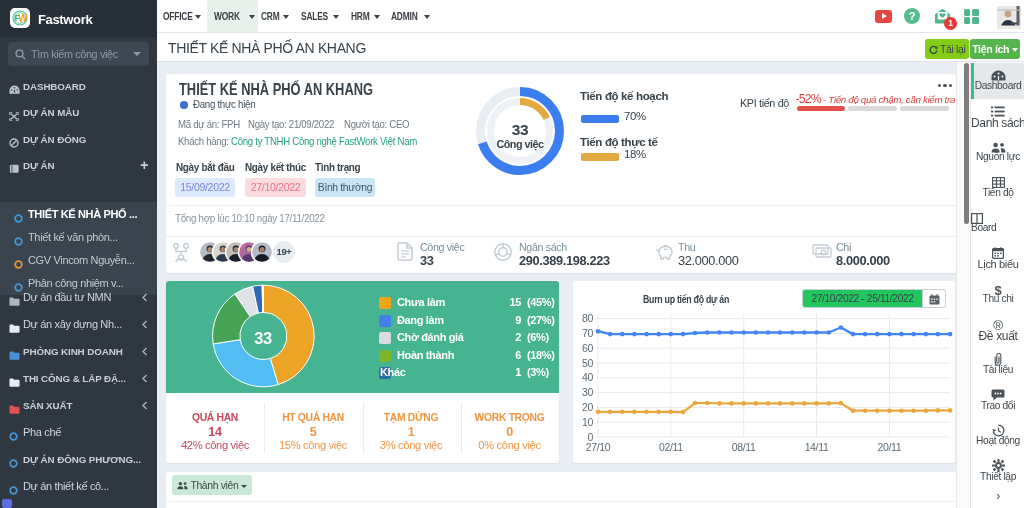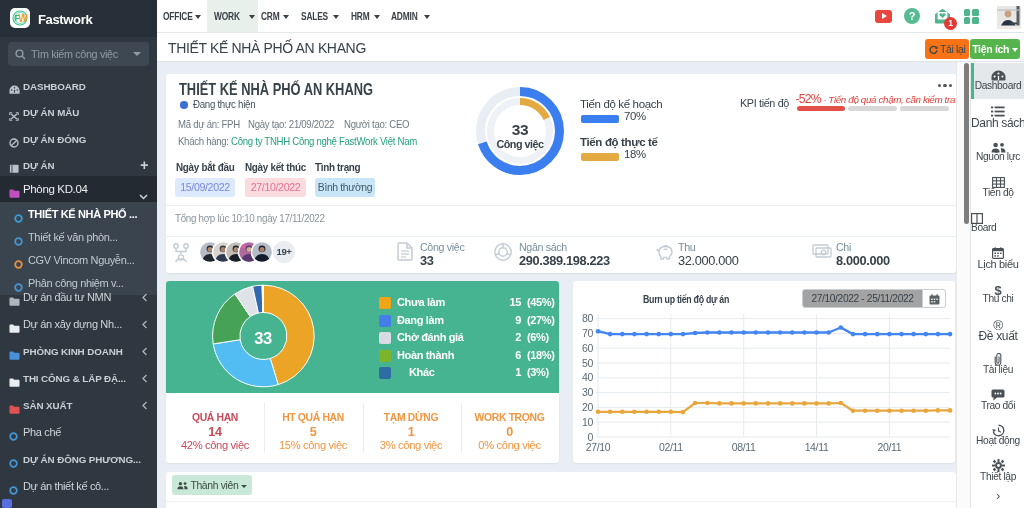--- a/index.html
+++ b/index.html
@@ -25,29 +25,20 @@
   </div>
   <div class="a" style="left:8px;top:42px;width:141px;height:24px;background:#3d4853;border-radius:4px">
     <svg class="a" width="11" height="11" viewBox="0 0 11 11" style="left:7px;top:6.5px">
         <circle cx="4.5" cy="4.5" r="3.4" fill="none" stroke="#8f9ba6" stroke-width="1.4"></circle>
         <line x1="7.2" y1="7.2" x2="10" y2="10" stroke="#8f9ba6" stroke-width="1.4"></line>
       </svg>
     <span class="a" style="left:23px;top:5.5px;font-size:10.8px;color:#8f9ba6">Tìm kiếm công việc</span>
     <span class="a" style="right:8px;top:10px;width:0;height:0;border-left:4px solid transparent;border-right:4px solid transparent;border-top:4.5px solid #8f9ba6"></span>
   </div>
 
-  <div class="a" style="left:0;top:176px;width:157px;height:26px;background:#232a32">
-    <span class="a" style="left:9px;top:8px"><svg width="11" height="9.2" viewBox="0 0 12 10">
-          <path d="M0.5,1.5 q0-1 1-1 h3 l1.2,1.5 h4.8 q1,0 1,1 v5.5 q0,1 -1,1 h-9 q-1,0 -1,-1 Z" fill="#c24fc2"></path>
-        </svg></span>
-    <span class="a" style="left:23px;top:50%;transform:translateY(-50%);font-size:11.5px;color:#eceef0;white-space:nowrap">Phòng KD.04</span>
-    <span class="a" style="right:9px;top:10px"><svg width="9" height="6" viewBox="0 0 9 6">
-          <polyline points="1,1 4.5,4.5 8,1" fill="none" stroke="#cdd3d9" stroke-width="1.5"></polyline>
-        </svg></span>
-  </div>
   <div class="a" style="left:0;top:202px;width:157px;height:93px;background:#3a444f"></div>
   <div class="a" style="left:0;top:72.5px;width:157px;height:26px">
       <span class="a" style="left:9px;top:8px"><svg width="11" height="9.3" viewBox="0 0 13 11">
           <path d="M6.5,0.5 a6,6 0 0 1 6,6 v3 a1,1 0 0 1 -1,1 h-10 a1,1 0 0 1 -1,-1 v-3 a6,6 0 0 1 6,-6 Z" fill="#b9c2ca"></path>
           <circle cx="3.2" cy="6" r="0.9" fill="#2f3741"></circle>
           <circle cx="6.5" cy="3.4" r="0.9" fill="#2f3741"></circle>
           <circle cx="9.8" cy="6" r="0.9" fill="#2f3741"></circle>
           <rect x="5.9" y="5.6" width="1.2" height="3.6" rx="0.6" fill="#2f3741"></rect>
         </svg></span>
       <span class="a" style="left:23px;top:50%;transform:translateY(-50%);font-size:9.8px;font-weight:bold;letter-spacing:-0.1px;color:#c9d0d6;white-space:nowrap">DASHBOARD</span>
@@ -202,21 +193,21 @@
     <rect x="0" y="3.5" width="24" height="1.2" fill="#b9bec4"></rect>
     <circle cx="11" cy="8" r="3.4" fill="#c9a183"></circle>
     <path d="M3,23 q2-9 8-9 q6,0 9,9 Z" fill="#273349"></path>
     <rect x="0" y="19.5" width="24" height="3.5" fill="#efece8"></rect>
     <rect x="13" y="16.5" width="7" height="1.8" fill="#3e454e"></rect>
   </svg>
 
 <div class="a" style="left:157px;top:33px;width:867px;height:29px;background:#fff;border-bottom:1px solid #dfe3e8">
   <span class="a" style="left:11px;top:7px;font-size:14px;color:#37424a">THIẾT KẾ NHÀ PHỐ AN KHANG</span>
 </div>
-<div class="a" style="left:925px;top:38.5px;width:44px;height:20px;background:#f97316;border-radius:3px;text-align:center">
+<div class="a" style="left:925px;top:38.5px;width:44px;height:20px;background:#84cc16;border-radius:3px;text-align:center">
   <span style="font-size:10.5px;color:#37474f;line-height:20px"><svg width="9" height="9" viewBox="0 0 9 9" style="vertical-align:-1px">
         <path d="M7.8,3.6 a3.5,3.5 0 1 0 0.2,1.8" fill="none" stroke="#37474f" stroke-width="1.4"></path>
         <path d="M8.6,1 v2.8 h-2.8 Z" fill="#37474f"></path>
       </svg> Tải lại</span>
 </div>
 <div class="a" style="left:970px;top:38.5px;width:50px;height:20px;background:#55b44c;border-radius:3px;text-align:center">
   <span style="font-size:10.6px;font-weight:bold;color:#fff;line-height:20px">Tiện ích <span style="display:inline-block;width:0;height:0;border-left:3.5px solid transparent;border-right:3.5px solid transparent;border-top:4px solid #fff;vertical-align:1px"></span></span>
 </div>
 
 <div class="card" style="left:166px;top:74px;width:790px;height:199px">
@@ -238,21 +229,21 @@
   <div class="a" style="left:0;top:162px;width:790px;height:1px;background:#eceff2"></div>
 </div>
 <svg width="94" height="94" style="position:absolute;left:473px;top:84px">
 <circle cx="47" cy="47" r="39.5" fill="none" stroke="#e9edf4" stroke-width="9"></circle>
 <circle cx="47" cy="47" r="39.5" fill="none" stroke="#3b7ef0" stroke-width="9" stroke-dasharray="173.7 248.2" transform="rotate(-90 47 47)"></circle>
 <circle cx="47" cy="47" r="29.5" fill="none" stroke="#eef1f6" stroke-width="7"></circle>
 <circle cx="47" cy="47" r="29.5" fill="none" stroke="#e3aa42" stroke-width="7" stroke-dasharray="33.4 185.4" transform="rotate(-90 47 47)"></circle>
 <text x="47" y="50.5" text-anchor="middle" font-size="15.5" font-weight="bold" fill="#37424a">33</text>
 <text x="47" y="64" text-anchor="middle" font-size="10.8" font-weight="bold" fill="#37424a" style="letter-spacing:-0.5px">Công việc</text>
 </svg>
-<span class="a" style="left:580px;top:98px;font-size:11.5px;font-weight:normal;color:#37424a">Tiến độ kế hoạch</span>
+<span class="a" style="left:580px;top:90px;font-size:11.5px;font-weight:bold;color:#37424a">Tiến độ kế hoạch</span>
 <div class="a" style="left:581px;top:115px;width:38px;height:8px;background:#3b7ef0;border-radius:2px"></div>
 <span class="a" style="left:624px;top:110px;font-size:11.4px;color:#37424a">70%</span>
 <span class="a" style="left:580px;top:136px;font-size:11.5px;font-weight:bold;color:#37424a">Tiến độ thực tế</span>
 <div class="a" style="left:581px;top:153px;width:38px;height:8px;background:#e3aa42;border-radius:2px"></div>
 <span class="a" style="left:624px;top:148px;font-size:11.4px;color:#37424a">18%</span>
 
 <span class="a" style="left:740px;top:96.5px;font-size:10.8px;color:#37424a">KPI tiến độ</span>
 <span class="a" style="left:740px;top:91.5px;width:215px;text-align:right;font-size:9.8px;font-style:italic;color:#e0413c"><span style="font-size:12.2px;font-style:normal;letter-spacing:-0.8px">-52%</span> - Tiến độ quá chậm, cần kiểm tra</span>
 <div class="a" style="left:797px;top:105.5px;width:48px;height:5px;background:#e3504a;border-radius:2.5px"></div>
 <div class="a" style="left:848px;top:105.5px;width:49px;height:5px;background:#d8d8d8;border-radius:2.5px"></div>
@@ -396,21 +387,21 @@
   <span class="a" style="left:361px;top:32.5px;font-size:11px;font-weight:bold;color:#fff">(27%)</span>
   <div class="a" style="left:212.5px;top:51px;width:12px;height:12px;background:#d8dbe4;border-radius:2px"></div>
   <span class="a" style="left:231px;top:50px;font-size:11px;font-weight:bold;color:#fff">Chờ đánh giá</span>
   <span class="a" style="left:328px;top:50px;width:27px;text-align:right;font-size:11px;font-weight:bold;color:#fff">2</span>
   <span class="a" style="left:361px;top:50px;font-size:11px;font-weight:bold;color:#fff">(6%)</span>
   <div class="a" style="left:212.5px;top:68.5px;width:12px;height:12px;background:#7cb52b;border-radius:2px"></div>
   <span class="a" style="left:231px;top:67.5px;font-size:11px;font-weight:bold;color:#fff">Hoàn thành</span>
   <span class="a" style="left:328px;top:67.5px;width:27px;text-align:right;font-size:11px;font-weight:bold;color:#fff">6</span>
   <span class="a" style="left:361px;top:67.5px;font-size:11px;font-weight:bold;color:#fff">(18%)</span>
   <div class="a" style="left:212.5px;top:86px;width:12px;height:12px;background:#2e6da4;border-radius:2px"></div>
-  <span class="a" style="left:243px;top:85px;font-size:11px;font-weight:bold;color:#fff">Khác</span>
+  <span class="a" style="left:214px;top:85px;font-size:11px;font-weight:bold;color:#fff">Khác</span>
   <span class="a" style="left:328px;top:85px;width:27px;text-align:right;font-size:11px;font-weight:bold;color:#fff">1</span>
   <span class="a" style="left:361px;top:85px;font-size:11px;font-weight:bold;color:#fff">(3%)</span>
 
   <div class="a" style="left:98.25px;top:122px;width:1px;height:50px;background:#ececec"></div>
   <div class="a" style="left:196.5px;top:122px;width:1px;height:50px;background:#ececec"></div>
   <div class="a" style="left:294.75px;top:122px;width:1px;height:50px;background:#ececec"></div>
   <div class="a" style="left:0;top:130.5px;width:98px;text-align:center;font-size:10.4px;font-weight:bold;color:#c94a5a">QUÁ HẠN</div>
   <div class="a" style="left:0;top:144px;width:98px;text-align:center;font-size:12.6px;font-weight:bold;color:#c94a5a">14</div>
   <div class="a" style="left:0;top:158px;width:98px;text-align:center;font-size:11.2px;color:#c94a5a">42% công việc</div>
   <div class="a" style="left:98px;top:130.5px;width:98px;text-align:center;font-size:10.4px;font-weight:bold;color:#f09642">HT QUÁ HẠN</div>
@@ -511,21 +502,21 @@
       <circle cx="292.1" cy="53.1" r="2.3" fill="#4285f4"></circle>
       <circle cx="304.2" cy="53.1" r="2.3" fill="#4285f4"></circle>
       <circle cx="316.4" cy="53.1" r="2.3" fill="#4285f4"></circle>
       <circle cx="328.5" cy="53.1" r="2.3" fill="#4285f4"></circle>
       <circle cx="340.6" cy="53.1" r="2.3" fill="#4285f4"></circle>
       <circle cx="352.8" cy="53.1" r="2.3" fill="#4285f4"></circle>
       <circle cx="364.9" cy="53.1" r="2.3" fill="#4285f4"></circle>
       <circle cx="377.1" cy="53.1" r="2.3" fill="#4285f4"></circle>
 </svg>
   <span class="a" style="left:70px;top:12px;font-size:11px;font-weight:bold;color:#37424a;transform:scaleX(0.8);transform-origin:0 0">Burn up tiến độ dự án</span>
-  <div class="a" style="left:229px;top:7.5px;width:121px;height:19px;border:1px solid #c9ced4;border-radius:3px 0 0 3px;text-align:center;font-size:10.2px;color:#37424a;line-height:18px;background:#a3a3a3">27/10/2022 - 25/11/2022</div>
+  <div class="a" style="left:229px;top:7.5px;width:121px;height:19px;border:1px solid #c9ced4;border-radius:3px 0 0 3px;text-align:center;font-size:10.2px;color:#37424a;line-height:18px;background:#22c55e">27/10/2022 - 25/11/2022</div>
   <div class="a" style="left:350px;top:7.5px;width:23px;height:19px;border:1px solid #c9ced4;border-left:none;border-radius:0 3px 3px 0;background:#fff;text-align:center">
   <svg width="11" height="11" viewBox="0 0 12 12" style="margin-top:4px">
         <rect x="0.6" y="1.6" width="10.8" height="9.8" rx="1" fill="#5a6268"></rect>
         <line x1="3.2" y1="0.2" x2="3.2" y2="2.4" stroke="#5a6268" stroke-width="1.4"></line>
         <line x1="8.8" y1="0.2" x2="8.8" y2="2.4" stroke="#5a6268" stroke-width="1.4"></line>
         <g fill="#fff">
           <rect x="2.4" y="5" width="1.6" height="1.4"></rect>
           <rect x="5.2" y="5" width="1.6" height="1.4"></rect>
           <rect x="8" y="5" width="1.6" height="1.4"></rect>
           <rect x="2.4" y="7.8" width="1.6" height="1.4"></rect>

